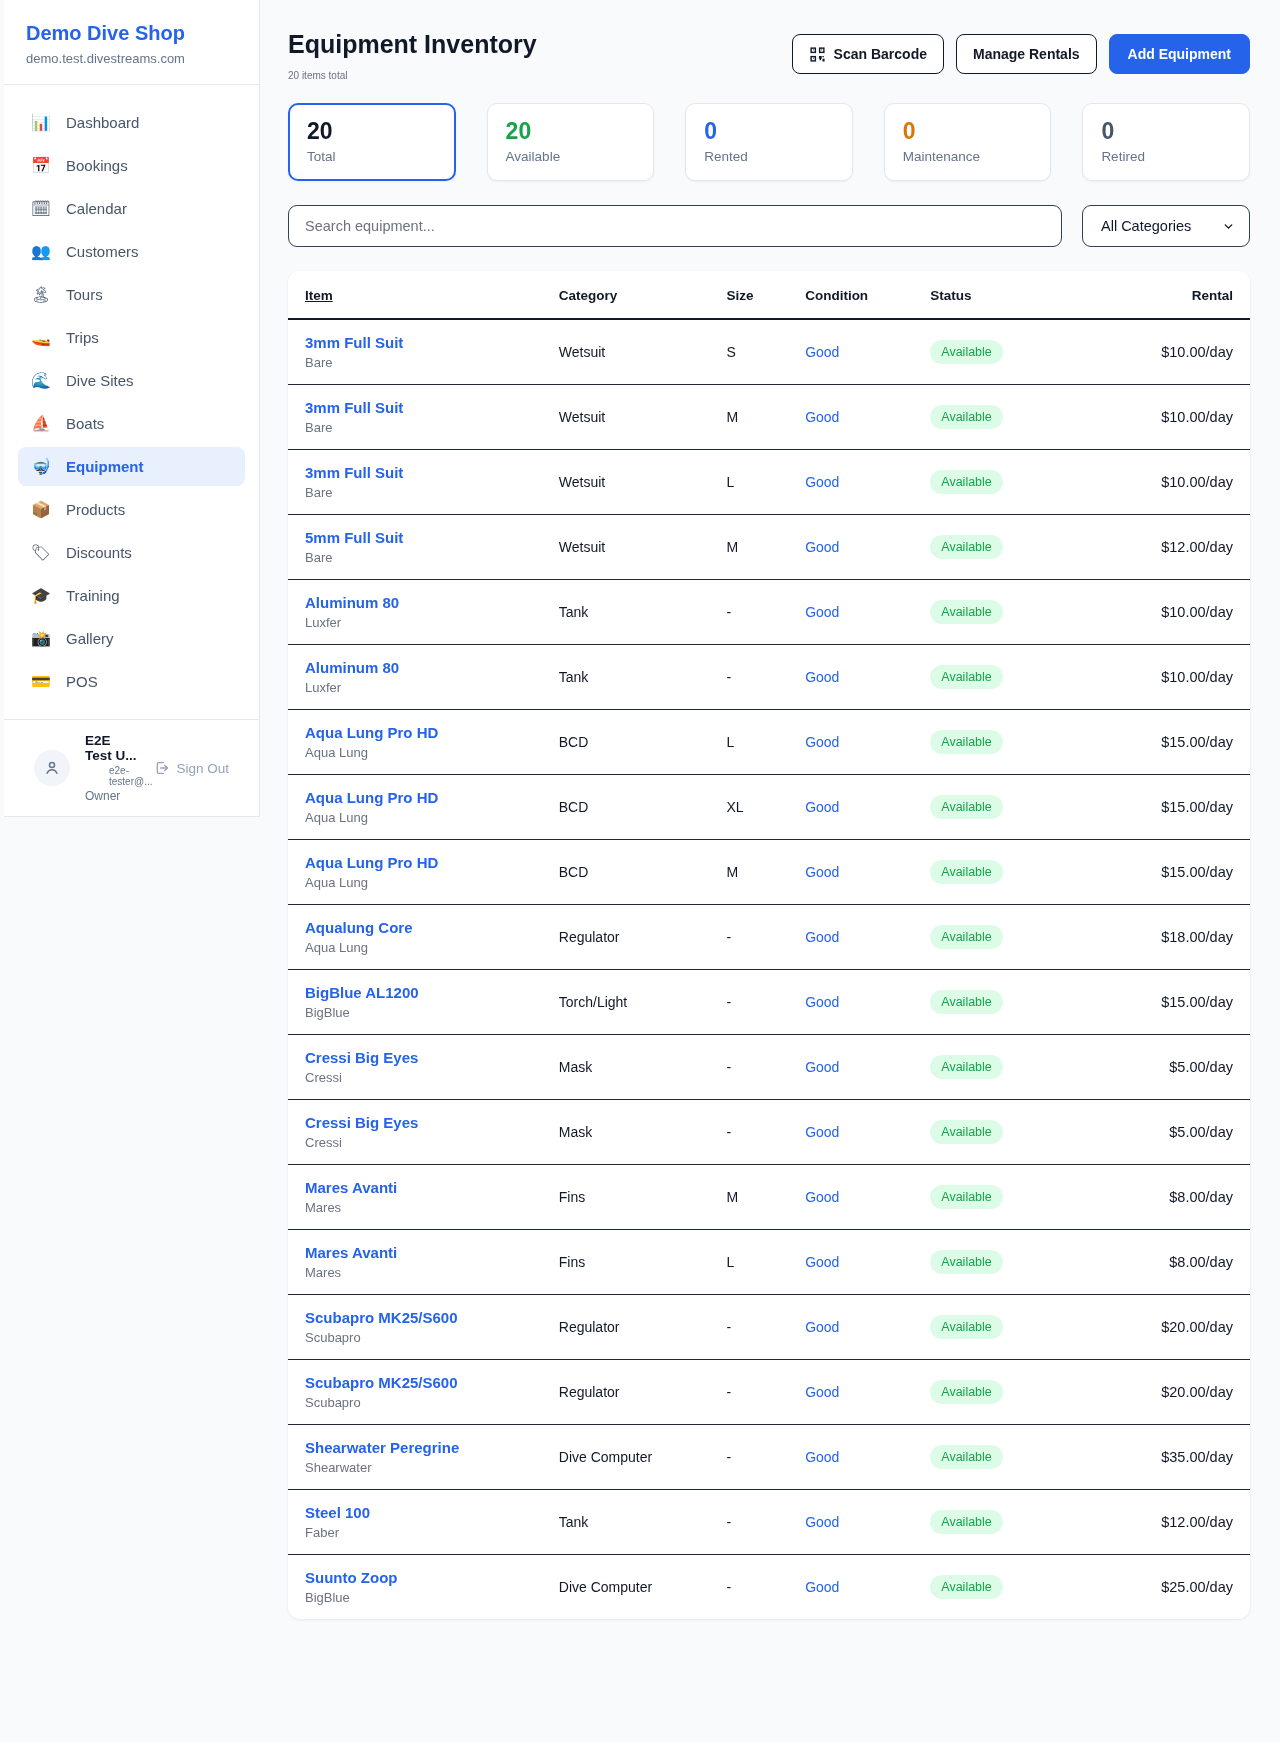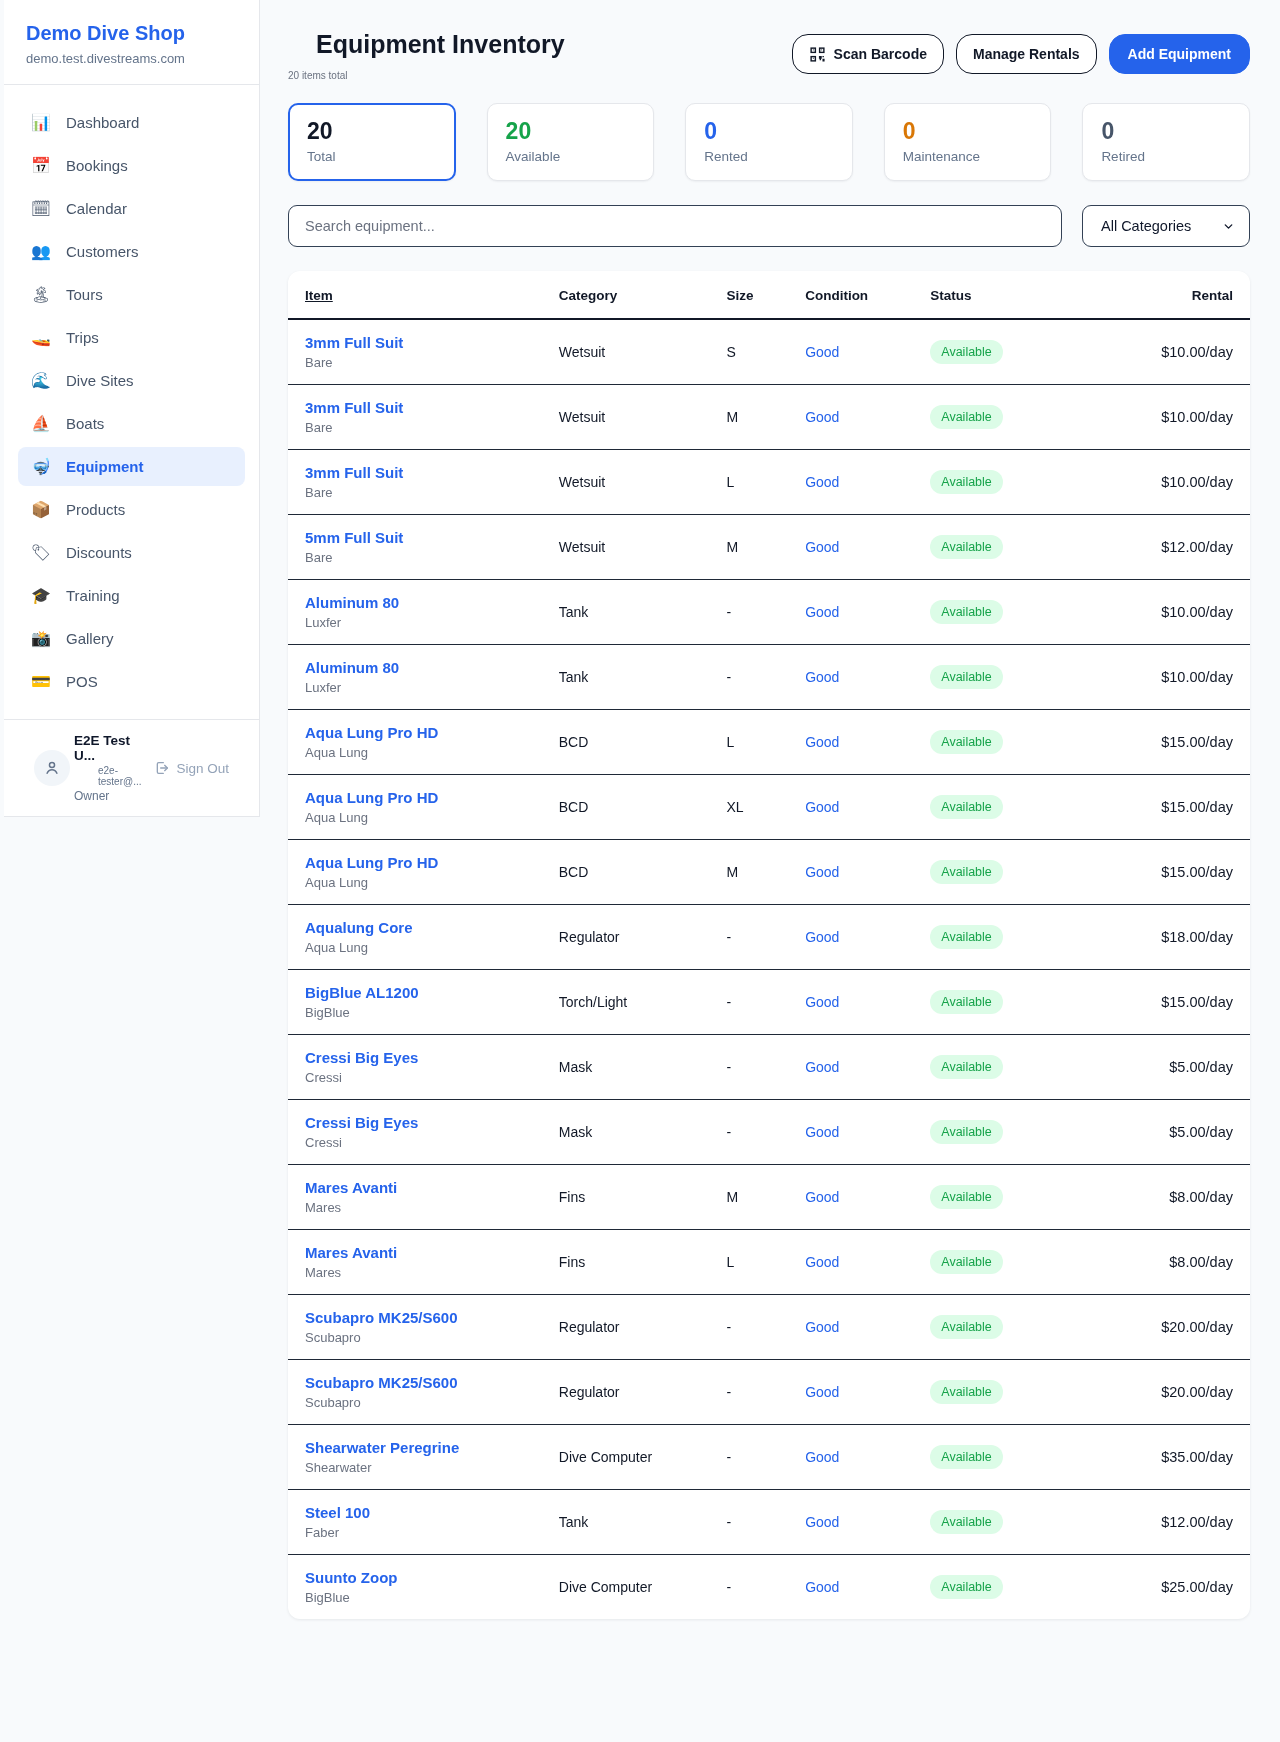--- a/index.html
+++ b/index.html
@@ -7,35 +7,35 @@
 
   
   .sidebar { position:absolute; left:4px; top:0; width:256px; background:#fff; border-right:1px solid #e5e7eb; border-bottom:1px solid #e5e7eb; }
   .brand { padding:22px 22px 18px; }
   .brand-name { color:#2563eb; font-size:20px; font-weight:bold; }
   .brand-domain { color:#64748b; font-size:13px; margin-top:6px; }
   .nav { border-top:1px solid #e5e7eb; padding:18px 14px 14px; }
   .nav-item { display:flex; align-items:center; gap:14px; padding:10px 12px; margin-bottom:4px; border-radius:8px; color:#475569; font-size:15px; cursor:pointer; }
   .nav-item.active { background:#e8f0fe; color:#2563eb; font-weight:bold; }
   .nav-icon { width:22px; font-size:16px; text-align:center; }
-  .userbox { border-top:1px solid #e5e7eb; padding:13px 30px; display:flex; align-items:center; gap:4px; }
+  .userbox { border-top:1px solid #e5e7eb; padding:13px 30px; display:flex; align-items:center; gap:15px; }
   .avatar { width:36px; height:36px; border-radius:50%; background:#f1f5f9; display:flex; align-items:center; justify-content:center; flex:none; }
   .user-meta { flex:1; min-width:0; }
   .user-name { font-size:13.5px; font-weight:bold; color:#0f172a; }
   .user-email { font-size:10px; color:#64748b; margin-top:2px;margin-left:24px; }
   .user-role { font-size:12px; color:#64748b; margin-top:2px; }
   .signout { display:flex; align-items:center; gap:6px; color:#94a3b8; font-size:13.5px; cursor:pointer; white-space:nowrap; }
 
   
   .main { margin-left:256px; padding:30px 30px 40px 32px; }
   .page-head { display:flex; justify-content:space-between; align-items:flex-start; margin-bottom:22px; }
-  .page-title { font-size:25px; font-weight:bold; color:#111827;margin-left:28px; }
+  .page-title { font-size:25px; font-weight:bold; color:#111827; }
   .page-sub { font-size:10px; color:#6b7280; margin-top:11px; }
   .head-actions { display:flex; gap:12px; padding-top:4px; }
-  .btn { display:flex; align-items:center; gap:8px; height:40px; padding:0 16px; border-radius:16px; font-size:14px; font-weight:bold; cursor:pointer; background:#fff; border:1px solid #111827; color:#111827; }
+  .btn { display:flex; align-items:center; gap:8px; height:40px; padding:0 16px; border-radius:8px; font-size:14px; font-weight:bold; cursor:pointer; background:#fff; border:1px solid #111827; color:#111827; }
   .btn.primary { background:#2563eb; border-color:#2563eb; color:#fff; padding:0 18px; }
 
   
   .stats { display:flex; gap:31px; margin-bottom:24px; }
   .stat-card { flex:1; background:#fff; border:1px solid #e5e7eb; border-radius:10px; padding:14px 18px 16px; box-shadow:0 1px 2px rgba(15,23,42,.05); cursor:pointer; }
   .stat-card.active { border:2px solid #2563eb; padding:13px 17px 15px; }
   .stat-value { font-size:23px; font-weight:bold; }
   .stat-label { font-size:13.5px; color:#64748b; margin-top:4px; }
 
   

